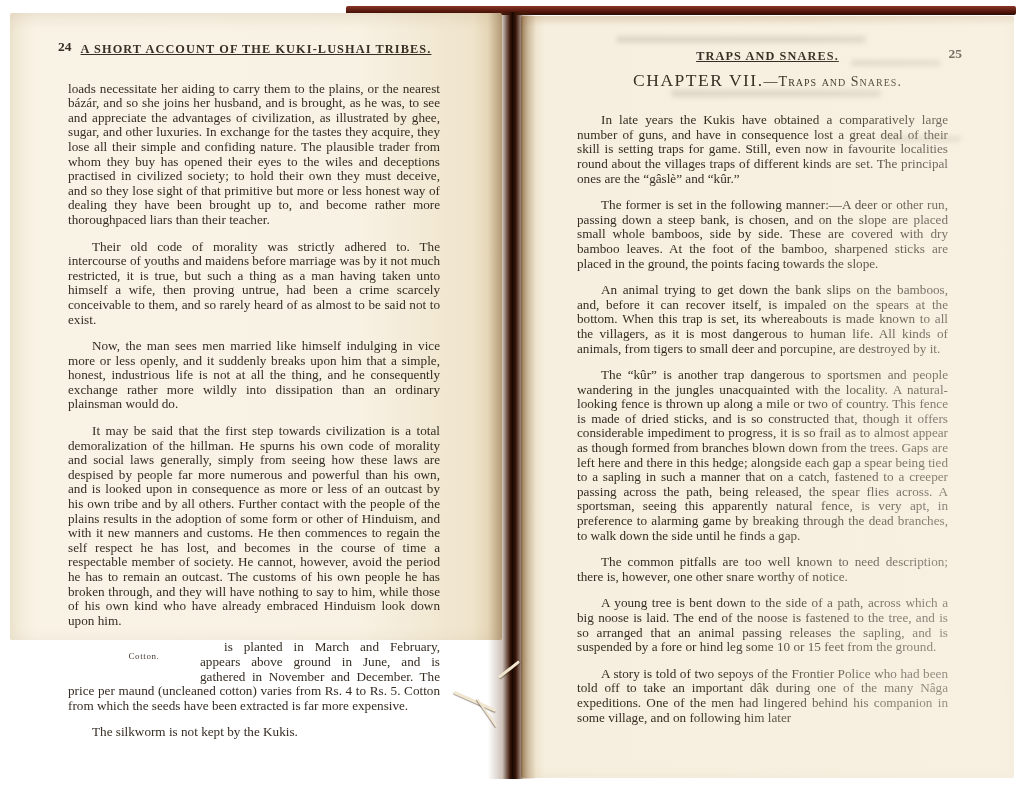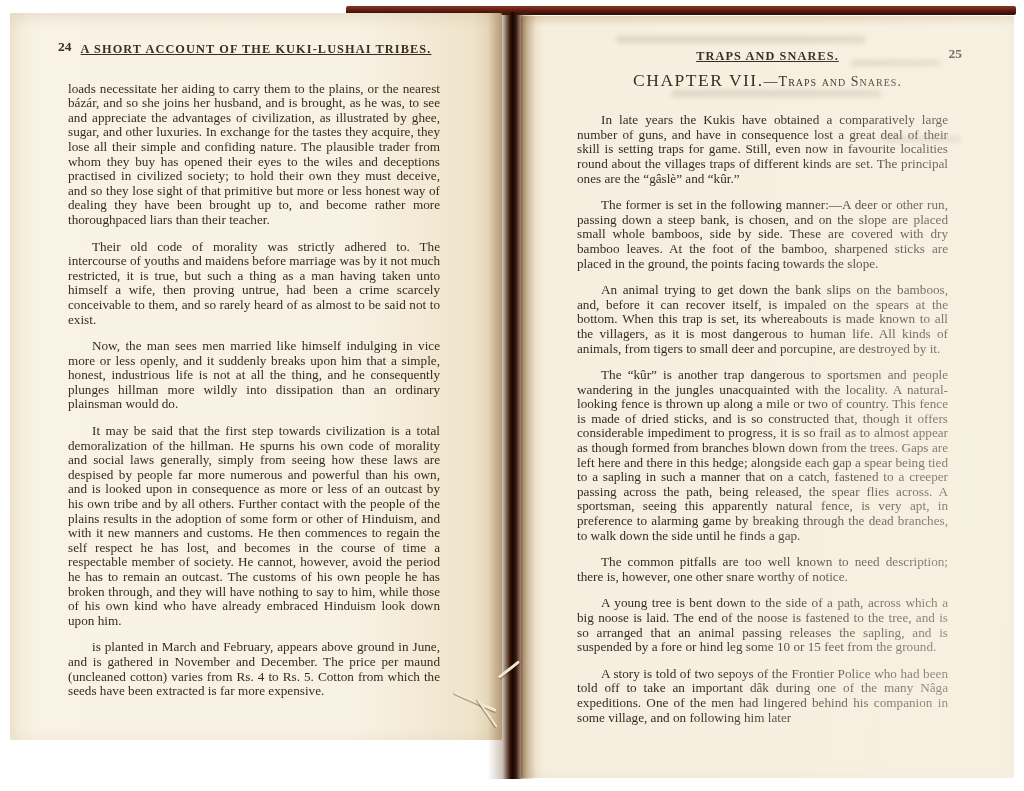--- a/index.html
+++ b/index.html
@@ -12,21 +12,21 @@
     position:absolute;left:346px;top:6px;width:670px;height:9px;z-index:0;
     background:linear-gradient(to bottom,#8a3526,#4a1309 70%,#2e0b04);
     border-radius:2px;
   }
   .page{
     position:absolute;z-index:1;border-radius:2px;
     color:#362c22;
     font-size:13.2px;line-height:14.6px;
   }
   .page-left{
-    left:10px;top:13px;width:492px;height:727px;
+    left:10px;top:13px;width:492px;height:627px;
     background:
       linear-gradient(to bottom, rgba(210,190,160,0.18) 0, rgba(210,190,160,0) 18px),
       linear-gradient(to right,#f1e8d4 0,#f9f3e6 26px,#f8f2e4 70%,#efe4cb 94%,#dcc9a4 100%);
     box-shadow:inset 0 0 14px rgba(150,120,80,0.10);
   }
   .page-right{
     left:521px;top:16px;width:493px;height:762px;
     background:
       linear-gradient(to bottom, rgba(170,120,70,0.20) 0, rgba(170,120,70,0) 10px),
       linear-gradient(to right,#c9ac80 0,#e9dcc0 7px,#f6efdf 24px,#f7f0e0 60%,#f8f2e4 100%);
@@ -95,25 +95,28 @@
 <div class="book-top-edge"></div>
 
 <div class="page page-left">
   <div class="pagenum">24</div>
   <div class="header-row">
     <span class="running-head">A SHORT ACCOUNT OF THE KUKI-LUSHAI TRIBES.</span>
   </div>
   <div class="body-block">
     <p class="par no-indent">loads necessitate her aiding to carry them to the plains, or the nearest bázár, and so she joins her husband, and is brought, as he was, to see and appreciate the advantages of civilization, as illustrated by ghee, sugar, and other luxuries.  In exchange for the tastes they acquire, they lose all their simple and confiding nature.  The plausible trader from whom they buy has opened their eyes to the wiles and deceptions practised in civilized society; to hold their own they must deceive, and so they lose sight of that primitive but more or less honest way of dealing they have been brought up to, and become rather more thoroughpaced liars than their teacher.</p>
     <p class="par">Their old code of morality was strictly adhered to.  The intercourse of youths and maidens before marriage was by it not much restricted, it is true, but such a thing as a man having taken unto himself a wife, then proving untrue, had been a crime scarcely conceivable to them, and so rarely heard of as almost to be said not to exist.</p>
-    <p class="par">Now, the man sees men married like himself indulging in vice more or less openly, and it suddenly breaks upon him that a simple, honest, industrious life is not at all the thing, and he consequently plunges hillman more wildly into dissipation than an ordinary plainsman would do.</p>
+    <p class="par">Now, the man sees men married like himself indulging in vice more or less openly, and it suddenly breaks upon him that a simple, honest, industrious life is not at all the thing, and he consequently exchange rather more wildly into dissipation than an ordinary plainsman would do.</p>
     <p class="par">It may be said that the first step towards civilization is a total demoralization of the hillman.  He spurns his own code of morality and social laws generally, simply from seeing how these laws are despised by people far more numerous and powerful than his own, and is looked upon in consequence as more or less of an outcast by his own tribe and by all others.  Further contact with the people of the plains results in the adoption of some form or other of Hinduism, and with it new manners and customs.  He then commences to regain the self respect he has lost, and becomes in the course of time a respectable member of society.  He cannot, however, avoid the period he has to remain an outcast.  The customs of his own people he has broken through, and they will have nothing to say to him, while those of his own kind who have already embraced Hinduism look down upon him.</p>
     <p class="par">
-      <span>is planted in March and February, appears above ground in June, and is gathered in November and December.  The price per maund (uncleaned cotton) varies from Rs. 4 to Rs. 5.  Cotton from which the seeds have been extracted is far more expensive.</span>
+      <span class="cutin">
+          <span class="cutin-text">Cotton.</span>
+        </span><span>is planted in March and February, appears above ground in June, and is gathered in November and December.  The price per maund (uncleaned cotton) varies from Rs. 4 to Rs. 5.  Cotton from which the seeds have been extracted is far more expensive.</span>
     </p>
+    <p class="par">The silkworm is not kept by the Kukis.</p>
   </div>
 </div>
 
 <div class="page page-right">
   <div class="ghost ghost-1"></div>
   <div class="ghost ghost-2"></div>
   <div class="ghost ghost-3"></div>
   <div class="ghost ghost-4"></div>
 
   <div class="pagenum">25</div>

